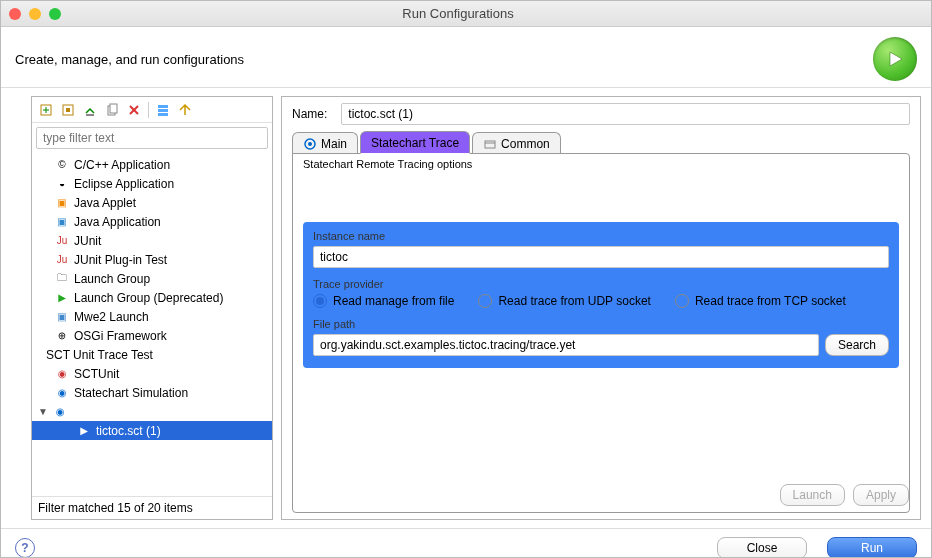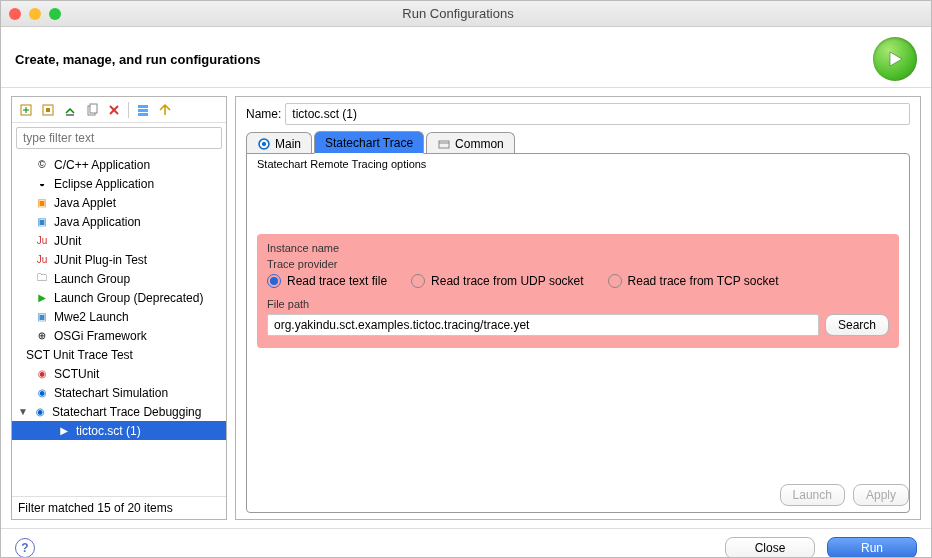--- a/index.html
+++ b/index.html
@@ -5,65 +5,65 @@
     * { box-sizing: border-box; margin: 0; padding: 0; }
     body { font-family: -apple-system, BlinkMacSystemFont, "Helvetica Neue", sans-serif; font-size: 12px; color: #000; background: #fff; width: 932px; height: 558px; overflow: hidden; border: 1px solid #bbb; }
     .titlebar { height: 26px; background: linear-gradient(#f0f0f0, #e2e2e2); border-bottom: 1px solid #ccc; display: flex; align-items: center; padding: 0 8px; position: relative; }
     .traffic { display: flex; gap: 8px; }
     .dot { width: 12px; height: 12px; border-radius: 50%; }
     .dot.red { background: #ff5f57; }
     .dot.yellow { background: #febc2e; }
     .dot.green { background: #28c840; }
     .win-title { position: absolute; left: 0; right: 16px; text-align: center; font-size: 13px; color: #444; pointer-events: none; }
     .header { display: flex; align-items: center; justify-content: space-between; padding: 10px 14px 6px; border-bottom: 1px solid #ddd; }
-    .header .title { font-weight: bold; font-size: 13px; }
+    .header .title { font-weight: normal; font-size: 13px; }
     .run-icon { width: 44px; height: 44px; border-radius: 50%; background: radial-gradient(circle at 35% 30%, #a5e870, #4fbf2c 60%, #2f8f12); display: flex; align-items: center; justify-content: center; box-shadow: 0 1px 3px rgba(0,0,0,0.3) inset, 0 1px 2px rgba(255,255,255,0.6); }
     .run-icon svg { width: 20px; height: 20px; }
     .content { display: flex; gap: 8px; padding: 8px 10px; height: 440px; }
     .panel { border: 1px solid #b4b4b4; background: #fff; }
-    .left-panel { width: 216px; display: flex; flex-direction: column; }
+    .left-panel { width: 242px; display: flex; flex-direction: column; margin-left: 20px; }
     .toolbar { height: 26px; border-bottom: 1px solid #e0e0e0; display: flex; align-items: center; padding: 0 4px; gap: 2px; }
     .tool-btn { width: 20px; height: 20px; display: flex; align-items: center; justify-content: center; border-radius: 2px; }
     .filter-wrap { padding: 4px; }
     .filter-input { width: 100%; padding: 3px 6px; border: 1px solid #c8c8c8; border-radius: 2px; font-size: 12px; color: #888; }
     .tree { flex: 1; overflow: auto; padding-top: 2px; }
     .tree-item { display: flex; align-items: center; height: 19px; padding-left: 14px; gap: 4px; }
     .tree-item.nested1 { padding-left: 22px; }
     .tree-item.nested2 { padding-left: 44px; }
     .tree-item.expander { padding-left: 6px; }
     .tree-item.selected { background: #2668d9; color: #fff; }
     .tree-icon { width: 16px; height: 16px; display: inline-flex; align-items: center; justify-content: center; font-size: 10px; flex-shrink: 0; }
     .filter-count { padding: 4px 6px; font-size: 12px; border-top: 1px solid #e0e0e0; }
     .right-panel { flex: 1; display: flex; flex-direction: column; padding: 6px 10px; }
-    .name-row { display: flex; align-items: center; gap: 4px; margin-bottom: 6px; }
+    .name-row { display: flex; align-items: center; gap: 14px; margin-bottom: 6px; }
     .name-row label { font-size: 12px; }
     .name-row input { flex: 1; padding: 3px 6px; border: 1px solid #c8c8c8; border-radius: 2px; font-size: 12px; }
     .tabs { display: flex; align-items: flex-end; margin-bottom: -1px; }
     .tab { display: flex; align-items: center; gap: 4px; padding: 4px 10px 3px; border: 1px solid #999; border-bottom: none; border-radius: 6px 6px 0 0; background: #fff; font-size: 12px; margin-right: 2px; cursor: pointer; }
     .tab.inactive { background: #f2f2f2; }
-    .tab.active { background: #3b82f6; border-bottom: 1px solid #fff; z-index: 2; position: relative; }
+    .tab.active { background: #8b5cf6; border-bottom: 1px solid #fff; z-index: 2; position: relative; }
     .tab-content { border: 1px solid #999; border-radius: 0 4px 4px 4px; padding: 4px 0 0 0; flex: 1; display: flex; flex-direction: column; background: #fff; gap: 44px; }
     .group-label { font-size: 11px; padding: 0 10px 4px; }
-    .group-body { background: #fca5a5; border-radius: 4px; margin: 16px 10px 10px; padding: 8px 10px 12px; }
+    .group-body { background: #3b82f6; border-radius: 4px; margin: 4px 10px 10px; padding: 8px 10px 12px; }
     .field-label { font-size: 11px; color: #333; margin-bottom: 4px; display: block; }
     .text-input { width: 100%; padding: 3px 6px; border: 1px solid #c8c8c8; background: #fff; border-radius: 2px; font-size: 12px; margin-bottom: 10px; }
     .radio-row { display: flex; gap: 24px; margin-bottom: 10px; }
     .radio-opt { display: flex; align-items: center; gap: 6px; font-size: 12px; }
     .radio { appearance: none; width: 14px; height: 14px; border: 1px solid #888; border-radius: 50%; position: relative; cursor: pointer; }
     .radio:checked { border-color: #2668d9; }
     .radio:checked::after { content: ""; position: absolute; width: 8px; height: 8px; background: #2668d9; border-radius: 50%; left: 2px; top: 2px; }
     .file-row { display: flex; gap: 6px; align-items: center; }
     .file-row input { flex: 1; padding: 3px 6px; border: 1px solid #c8c8c8; background: #fff; border-radius: 2px; font-size: 12px; }
     .btn { padding: 3px 12px; border: 1px solid #b8b8b8; border-radius: 8px; background: linear-gradient(#fff, #f2f2f2); font-size: 12px; cursor: pointer; }
     .btn:disabled { color: #aaa; }
     .btn.primary { background: linear-gradient(#6aa6f9, #3574e0); color: #fff; border-color: #2d63c6; }
     .bottom-buttons { display: flex; gap: 8px; justify-content: flex-end; padding: 6px 0; }
     .footer { display: flex; align-items: center; justify-content: space-between; padding: 8px 14px; border-top: 1px solid #ddd; }
     .help-icon { width: 20px; height: 20px; border: 1.5px solid #5a6fc4; border-radius: 50%; display: flex; align-items: center; justify-content: center; color: #5a6fc4; font-weight: bold; cursor: pointer; }
-    .footer-buttons { display: flex; gap: 12px; }
+    .footer-buttons { display: flex; gap: 20px; }
     .footer-buttons .btn { min-width: 90px; }
     .expand-tri { font-size: 10px; color: #555; width: 10px; display: inline-block; }
     .tab-icon { width: 14px; height: 14px; display: inline-flex; align-items: center; justify-content: center; }
   </style>
 </head>
 <body>
 
 <div class="titlebar">
   <div class="traffic">
     <div class="dot red"></div>
@@ -181,21 +181,20 @@
           <span class="tree-icon" style="color:#c33">◉</span>
           <span>SCTUnit</span>
         </div>
       <div class="tree-item nested1">
           <span class="tree-icon" style="color:#06c">◉</span>
           <span>Statechart Simulation</span>
         </div>
       <div class="tree-item expander">
           <span class="expand-tri">▼</span>
           <span class="tree-icon" style="color:#06c">◉</span>
-          <span>Statechart Trace Debugging</span>
         </div>
       <div class="tree-item nested2 selected">
           <span class="tree-icon">▶</span>
           <span>tictoc.sct (1)</span>
         </div>
     </div>
     <div class="filter-count">Filter matched 15 of 20 items</div>
   </div>
 
   <div class="panel right-panel">
@@ -223,25 +222,26 @@
               <line x1="1" y1="5" x2="11" y2="5" stroke="#888"></line>
             </svg>
           </span>
         <span>Common</span>
       </div>
     </div>
     <div class="tab-content">
       <div class="group-label">Statechart Remote Tracing options</div>
       <div class="group-body">
         <label class="field-label">Instance name</label>
+        <input class="text-input" value="tictoc" style="">
         <label class="field-label">Trace provider</label>
         <div class="radio-row">
           <label class="radio-opt">
               <input type="radio" class="radio" name="tp" checked="" style="">
-              <span>Read trace text file</span>
+              <span>Read manage from file</span>
             </label>
           <label class="radio-opt">
               <input type="radio" class="radio" name="tp" style="">
               <span>Read trace from UDP socket</span>
             </label>
           <label class="radio-opt">
               <input type="radio" class="radio" name="tp" style="">
               <span>Read trace from TCP socket</span>
             </label>
         </div>

